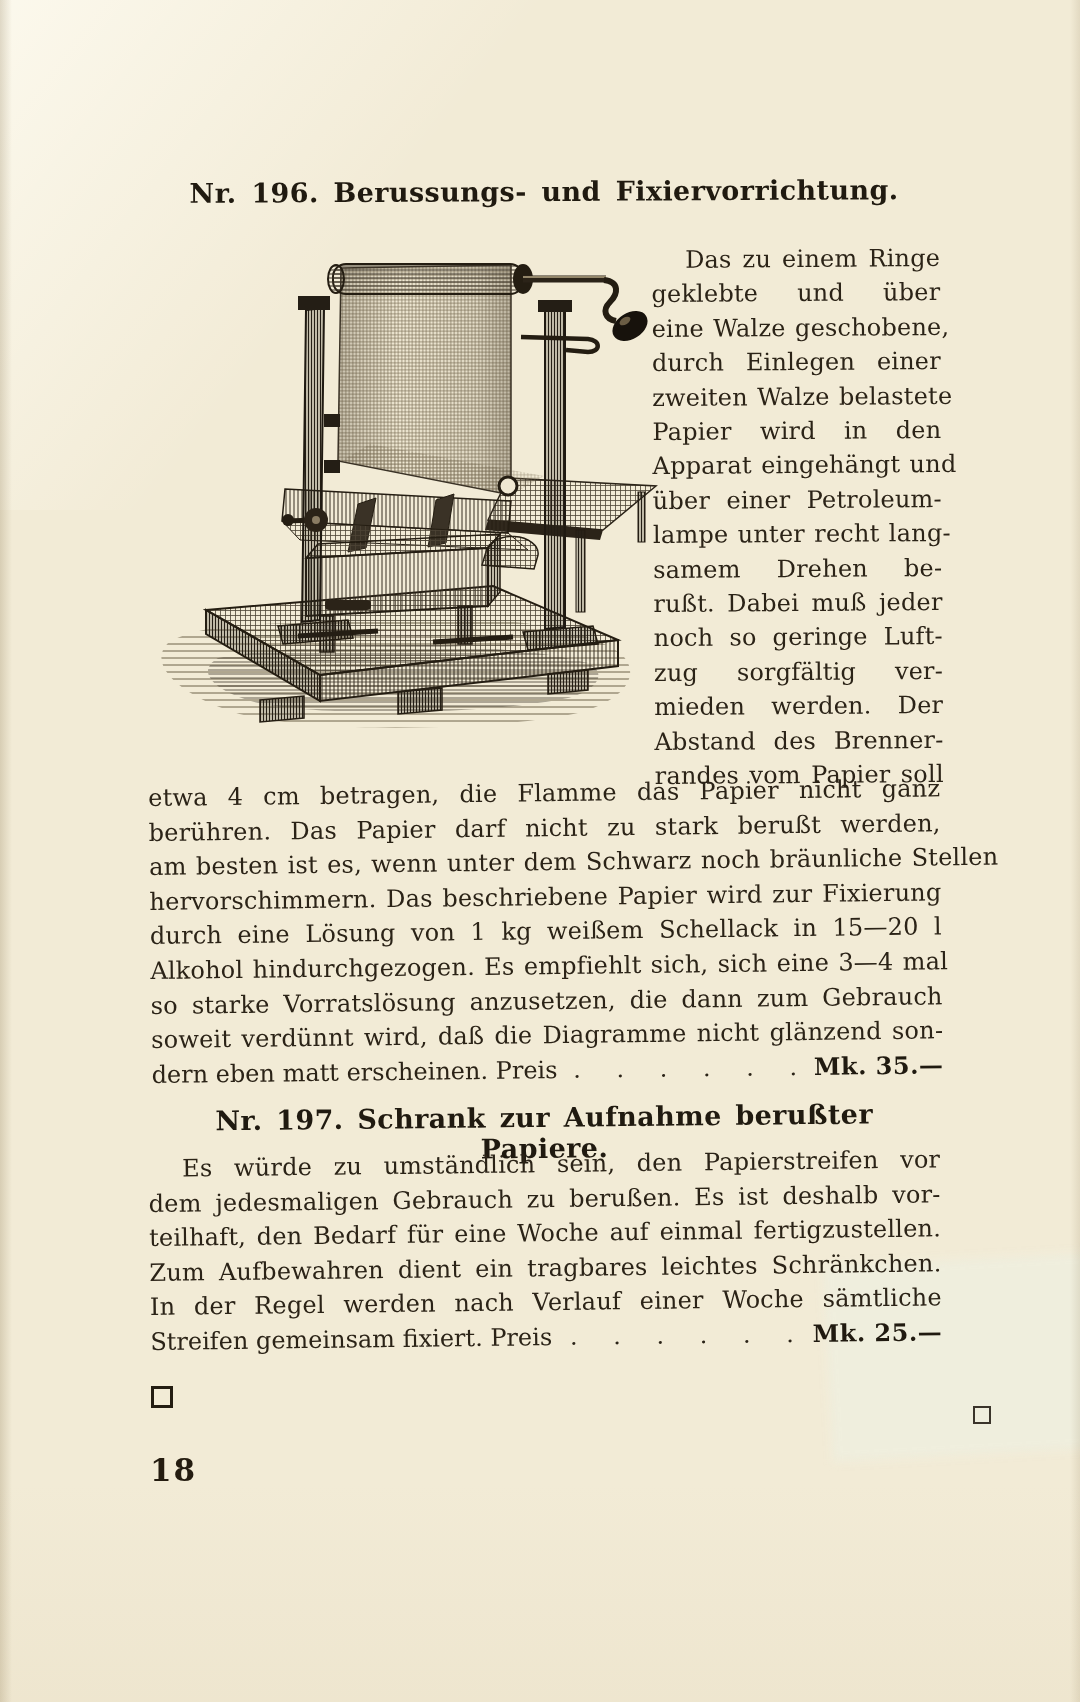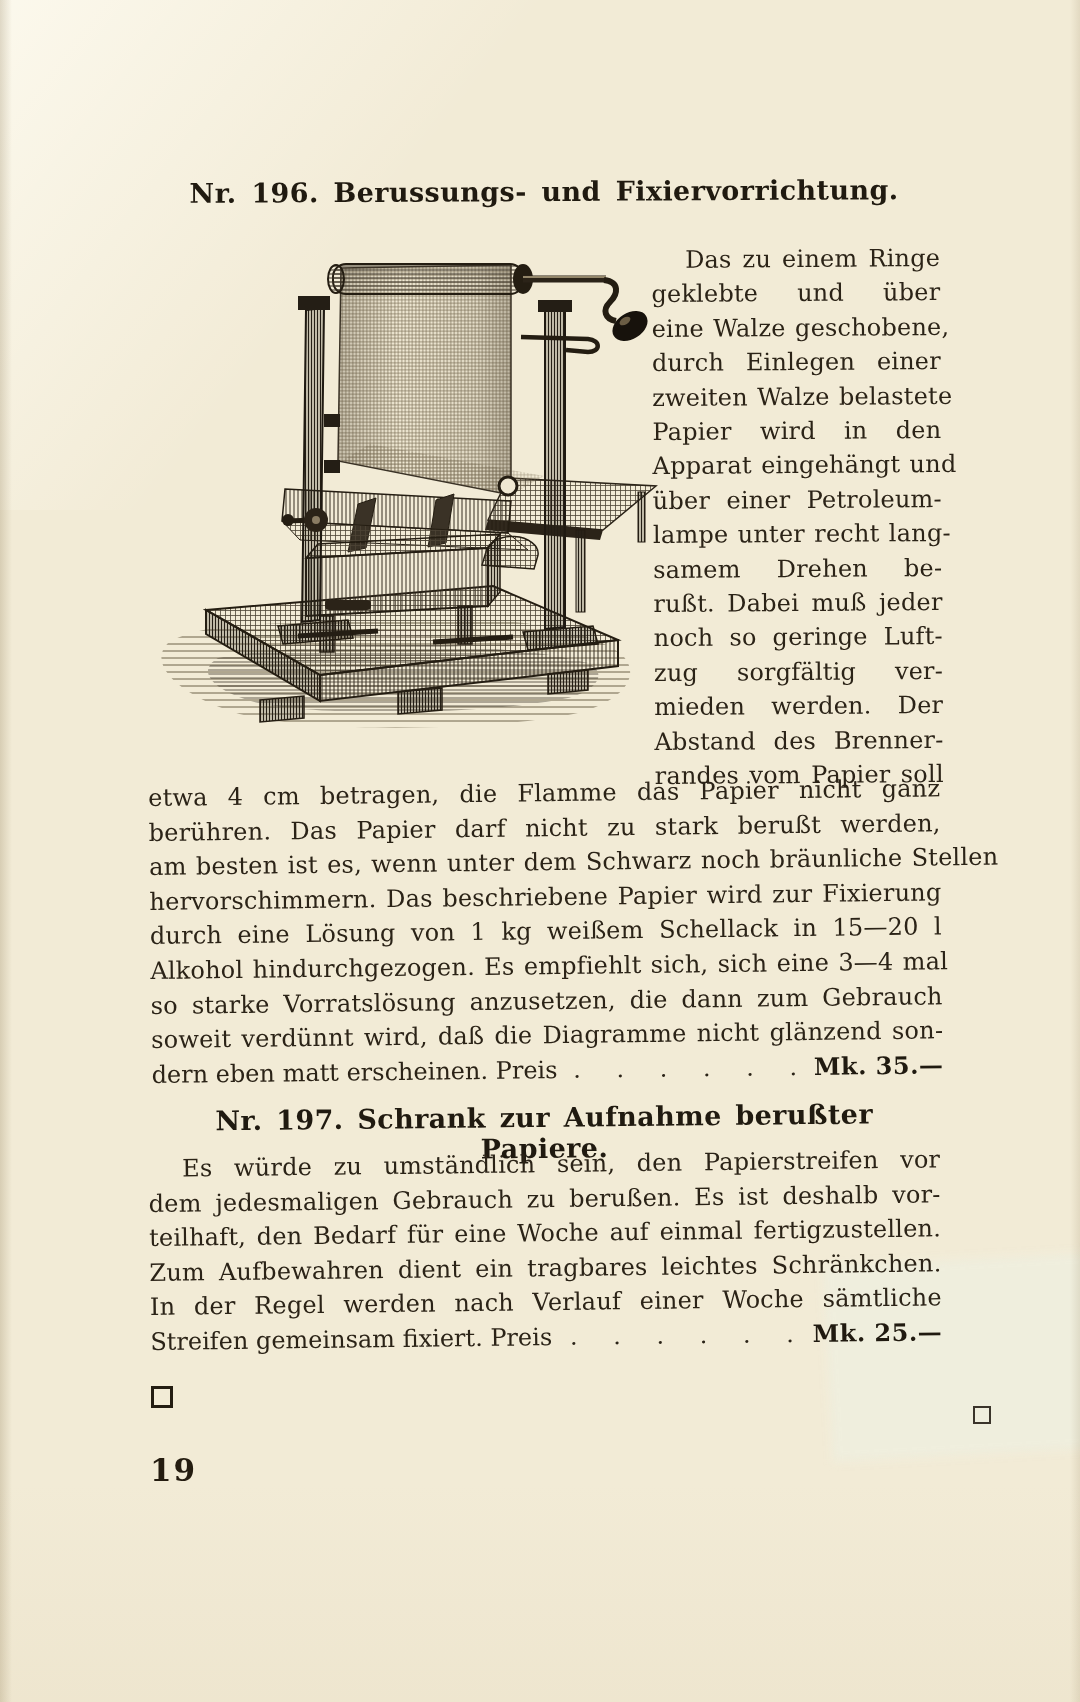--- a/index.html
+++ b/index.html
@@ -227,15 +227,15 @@
     <div class="price-line">
       <span>Streifen gemeinsam fixiert.  Preis</span>
       <span class="dots">. . . . . .</span>
       <span class="val">Mk. 25.—</span>
     </div>
   </div>
 
   <div class="sq sq-left"></div>
   <div class="sq sq-right"></div>
 
-  <div class="pagenum">19</div>
+  <div class="pagenum">18</div>
 
 </div>
 
 </body></html>

